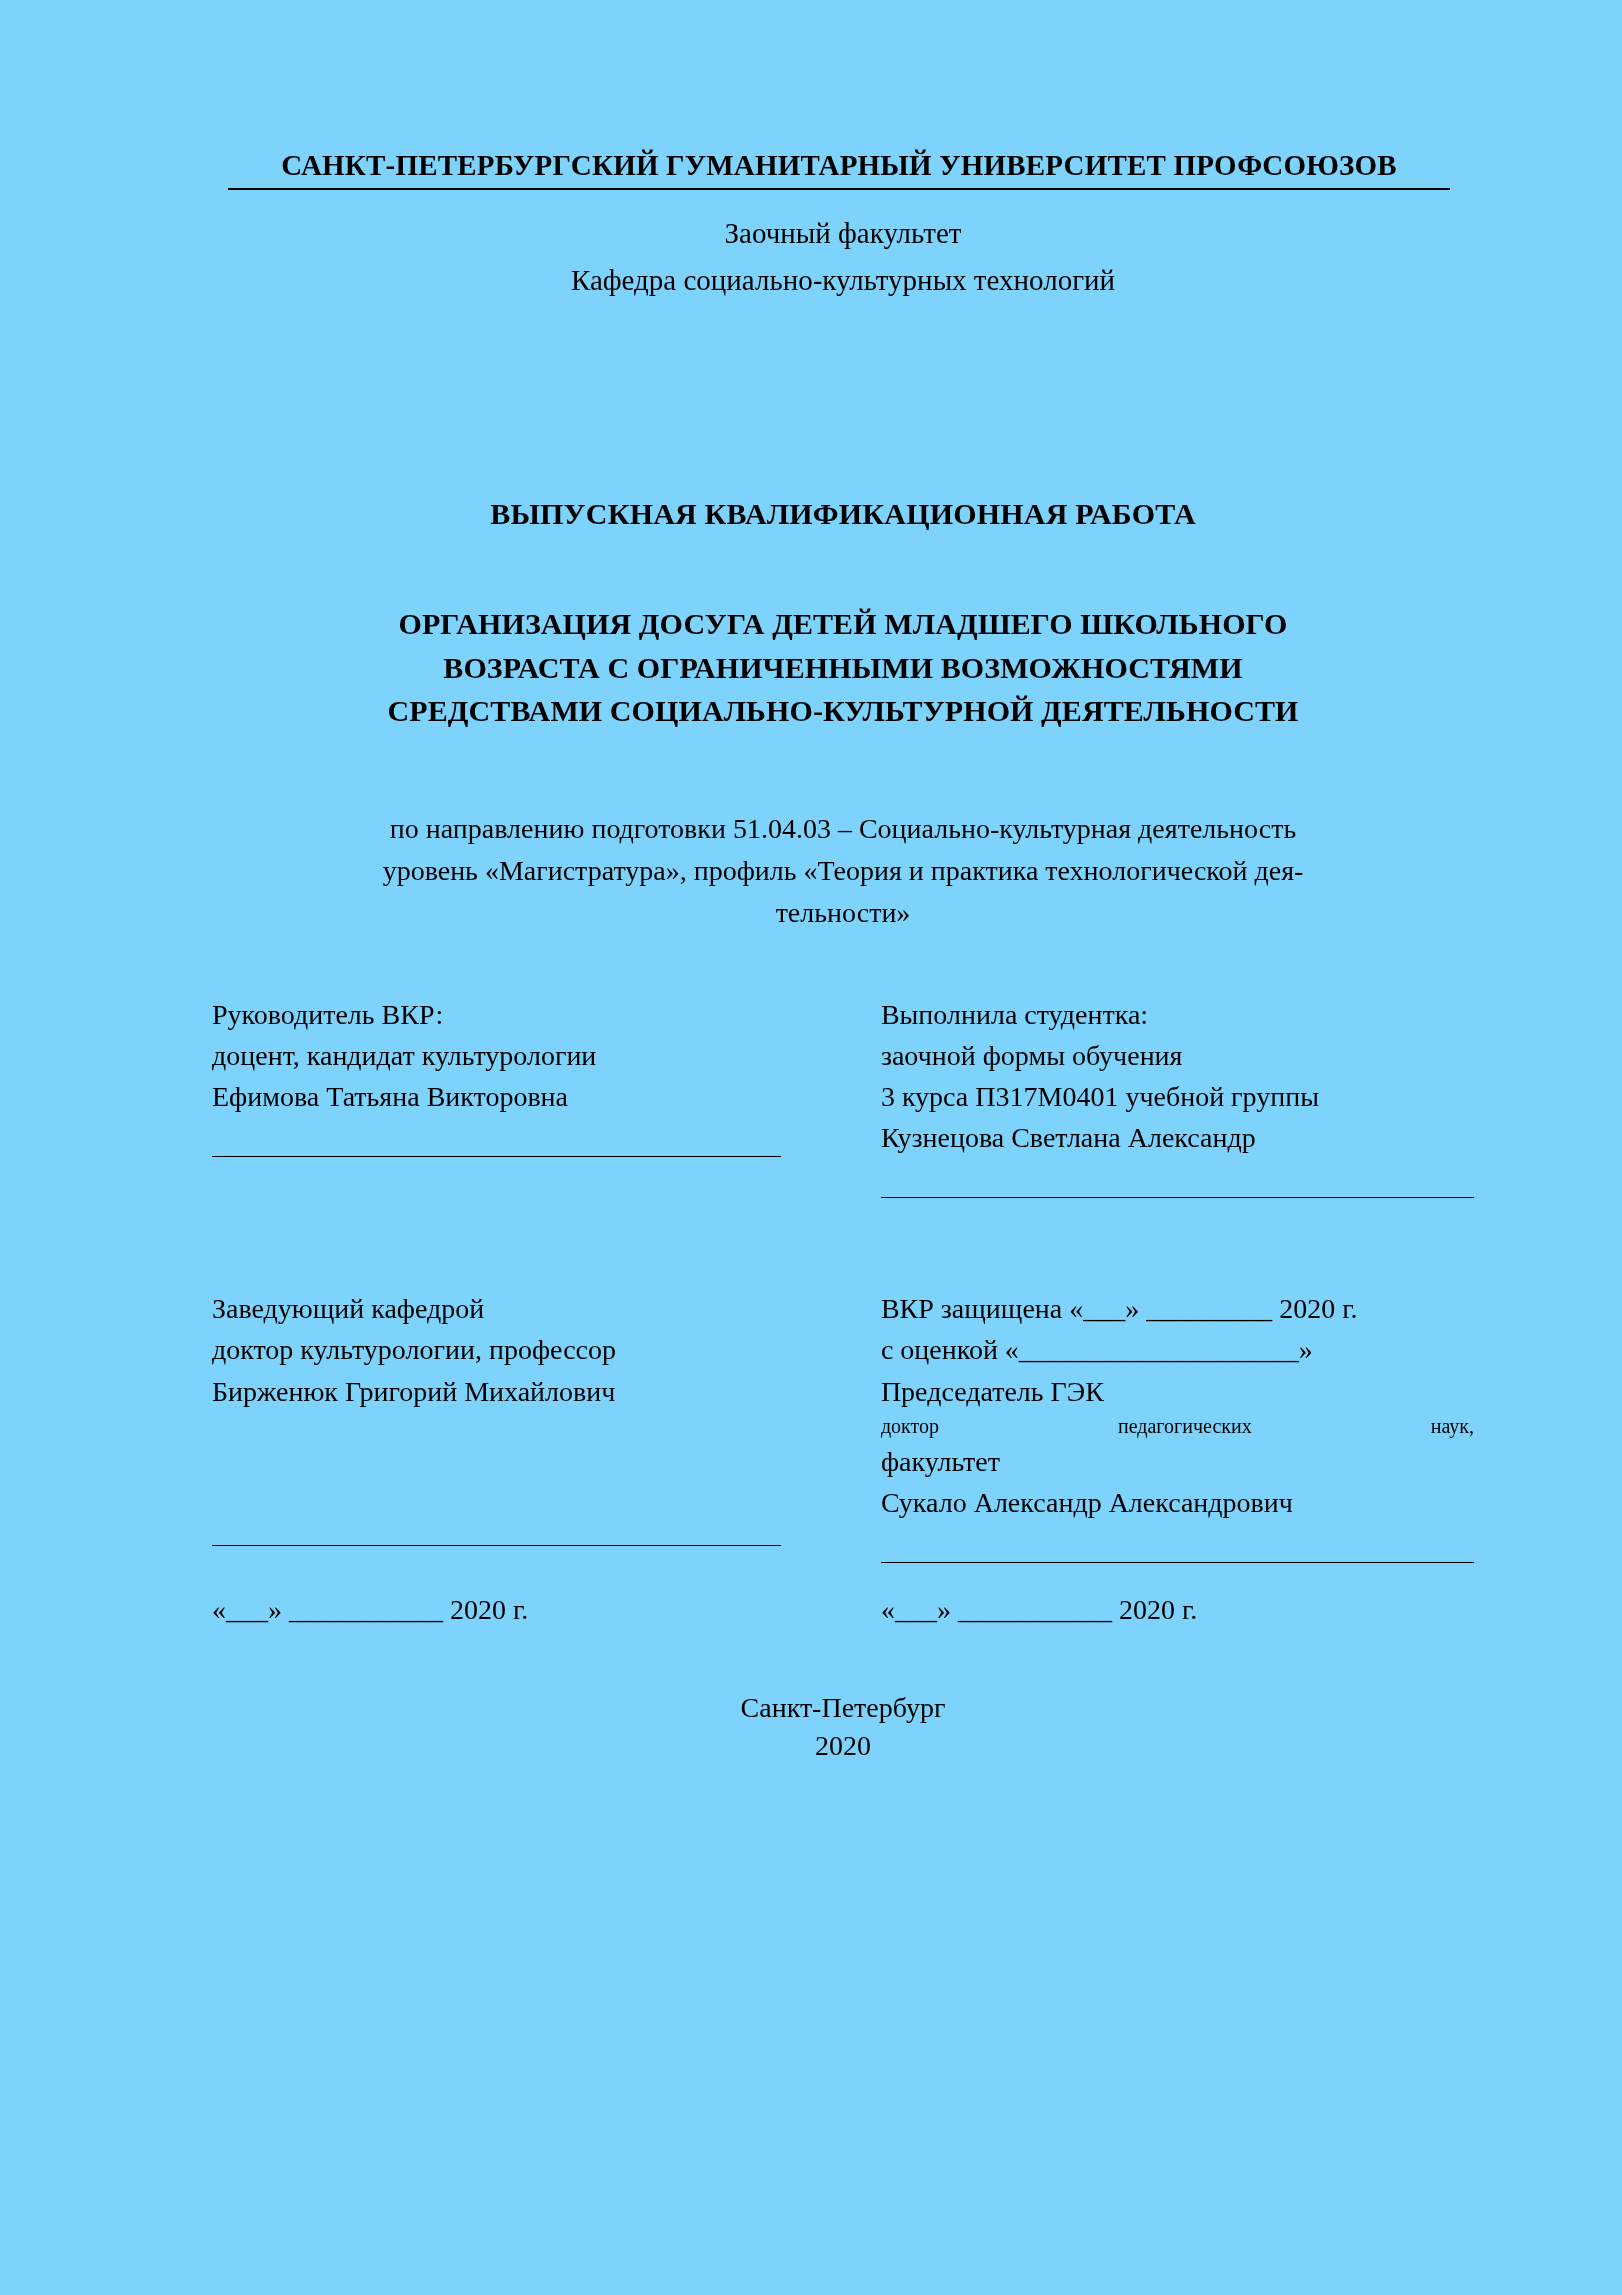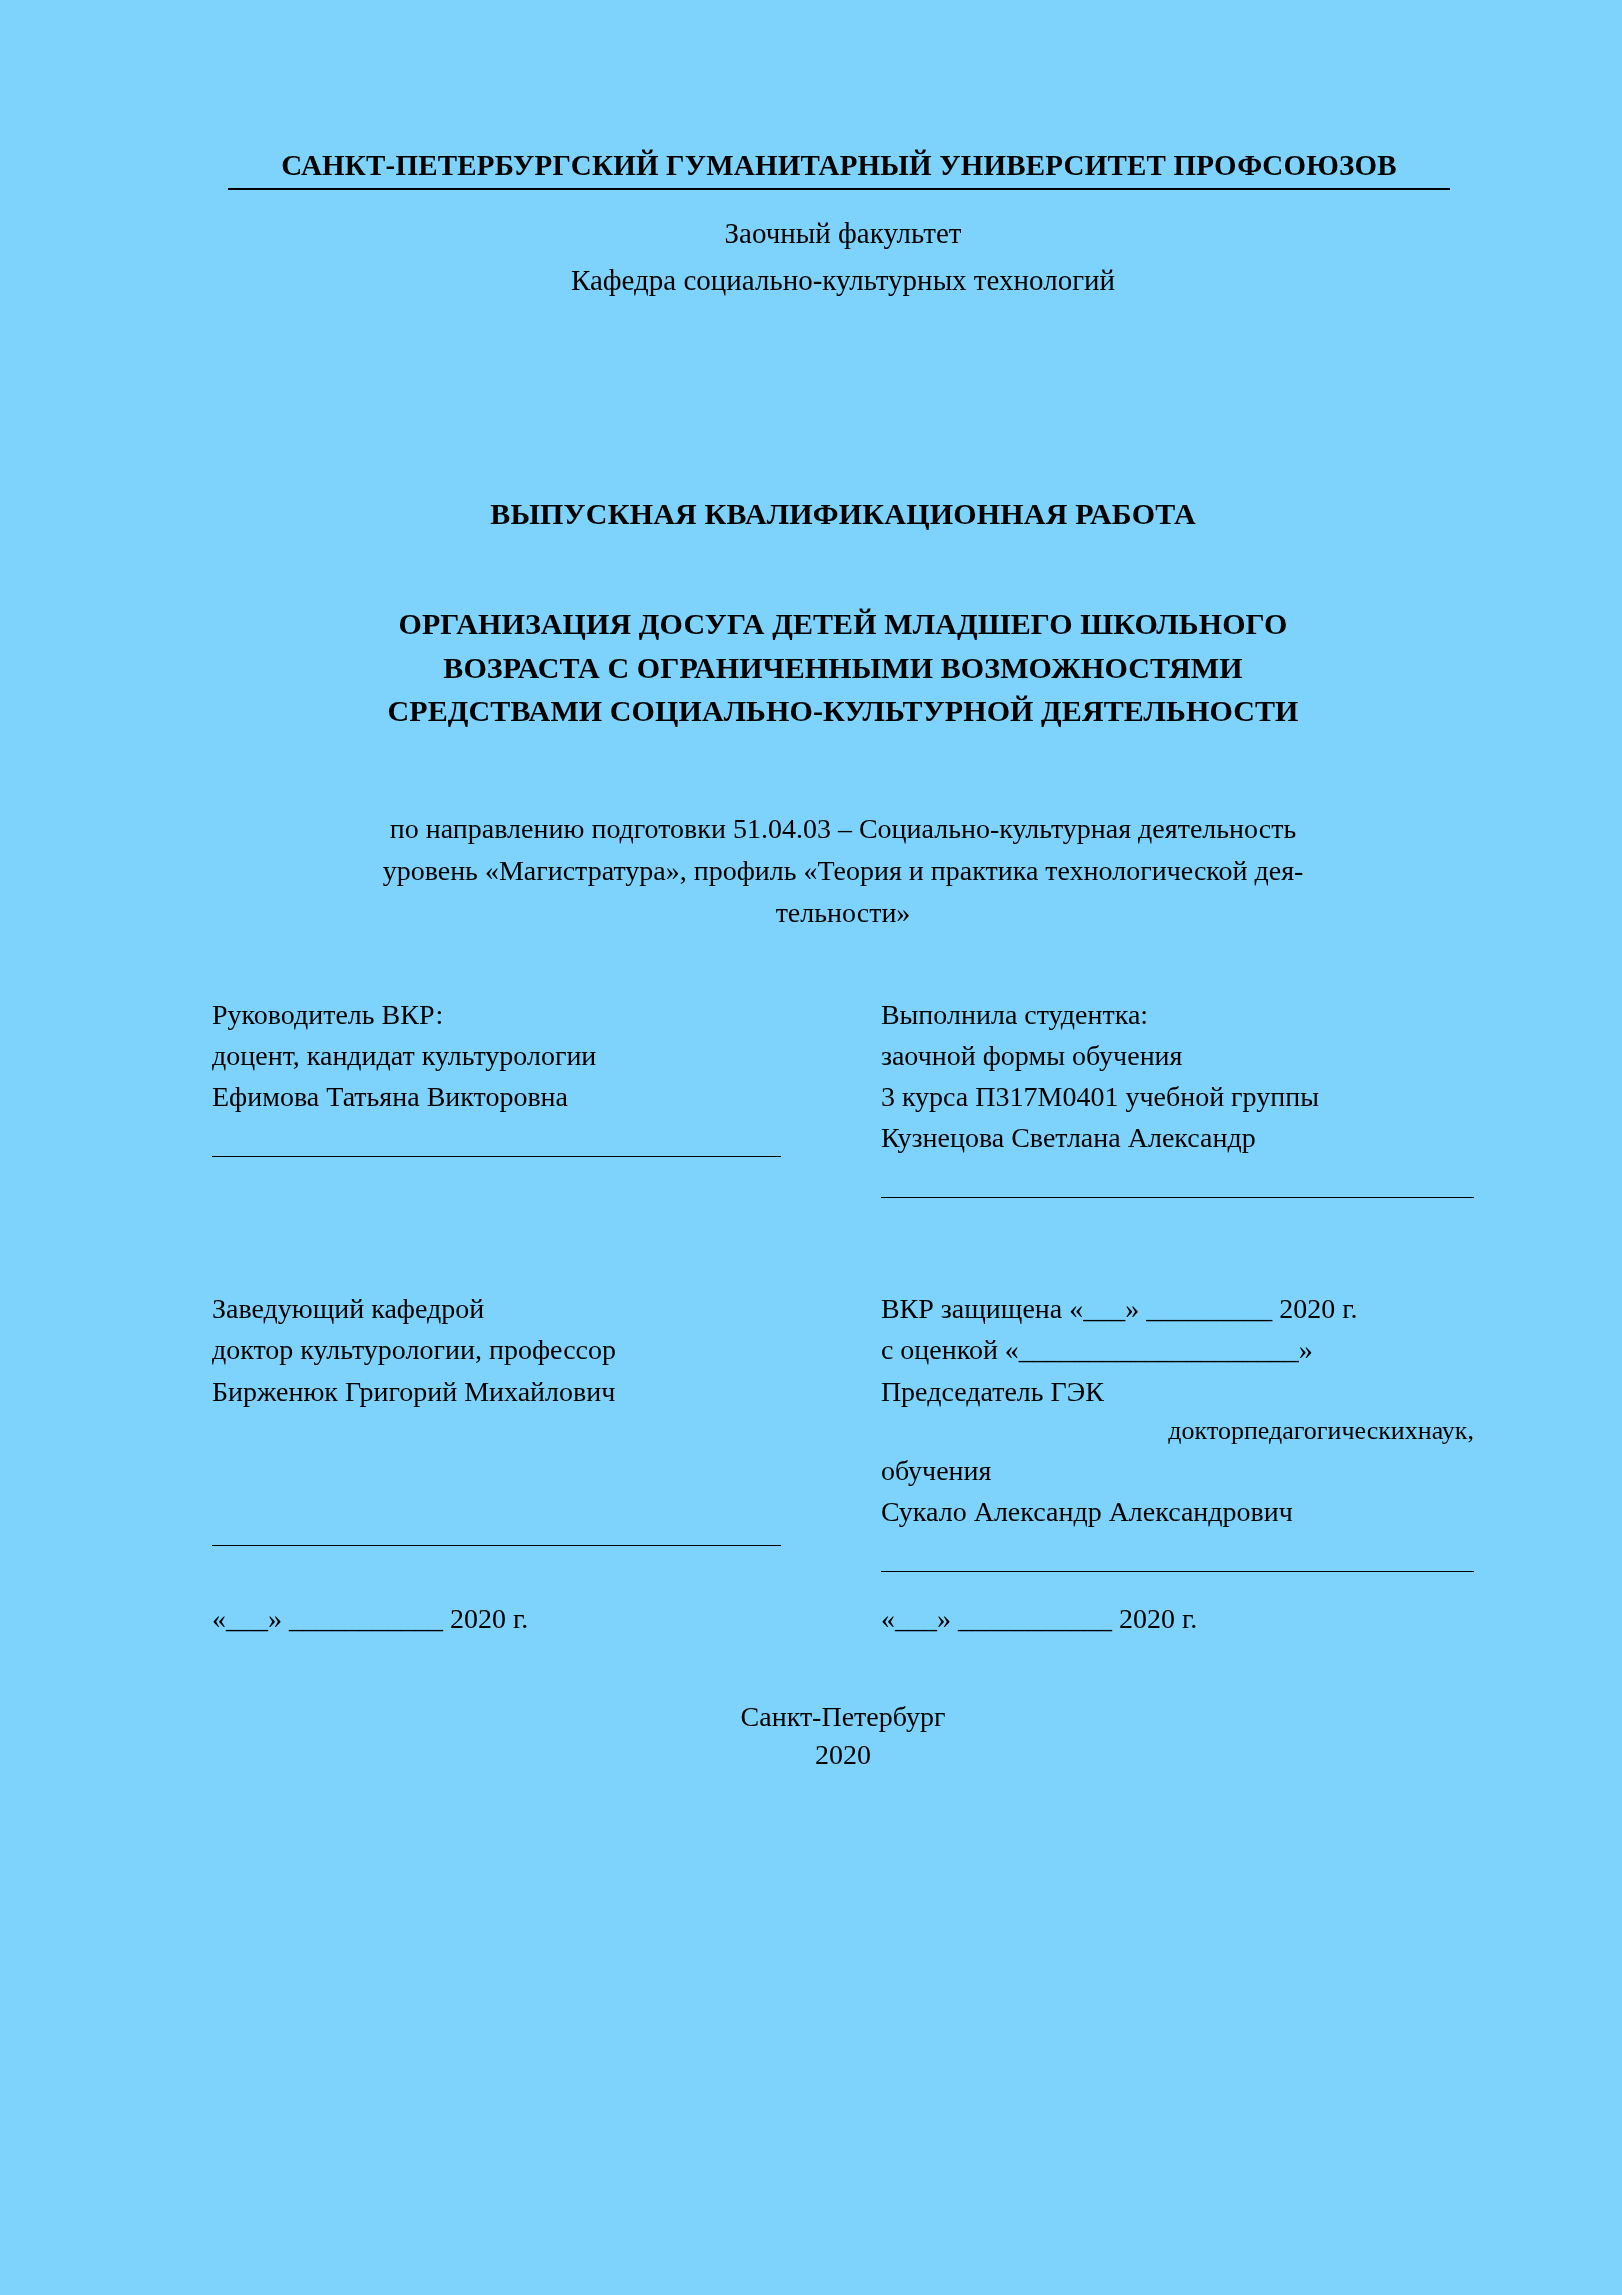--- a/index.html
+++ b/index.html
@@ -80,22 +80,22 @@
   .rule {
     border-bottom: 1.6px solid #000;
     height: 0.8px;
     margin-top: 38px;
     width: 100%;
   }
   .rule.short { width: 96%; }
   .block2 { margin-top: 90px; }
   .justify-line {
     display: flex;
-    justify-content: flex-end;
-    font-size: 26px;
+    justify-content: space-between;
+    font-size: 20px;
     line-height: 1.47;
   }
   .date-row {
     margin-top: 31px;
     display: flex;
     justify-content: space-between;
   }
   .date-row .col { font-size: 28px; }
   .footer {
     text-align: center;
@@ -154,21 +154,21 @@
       </div>
       <div class="col col-right">
         <div class="ln">ВКР защищена «___» _________ 2020 г.</div>
         <div class="ln">с оценкой «____________________»</div>
         <div class="ln">Председатель ГЭК</div>
         <div class="justify-line">
           <span>доктор</span>
           <span>педагогических</span>
           <span>наук,</span>
         </div>
-        <div class="ln">обучения</div>
+        <div class="ln">факультет</div>
         <div class="ln">Сукало Александр Александрович</div>
         <div class="rule"></div>
       </div>
     </div>
 
     <div class="date-row">
       <div class="col col-left">«___» ___________ 2020 г.</div>
       <div class="col col-right">«___» ___________ 2020 г.</div>
     </div>
 

